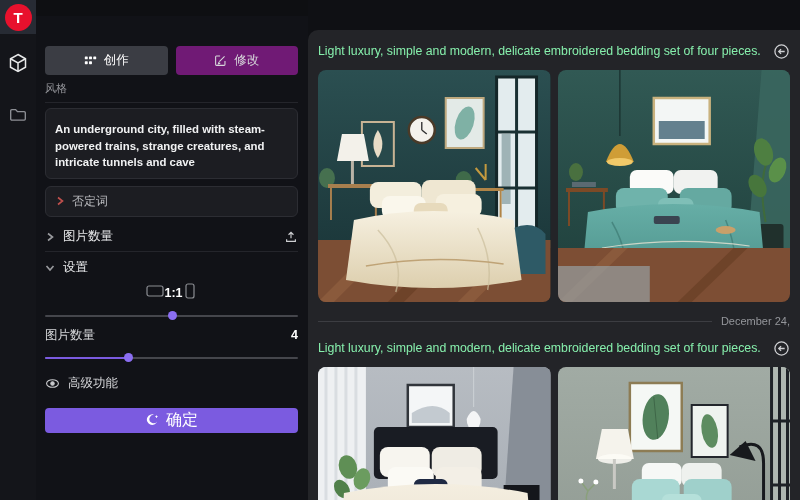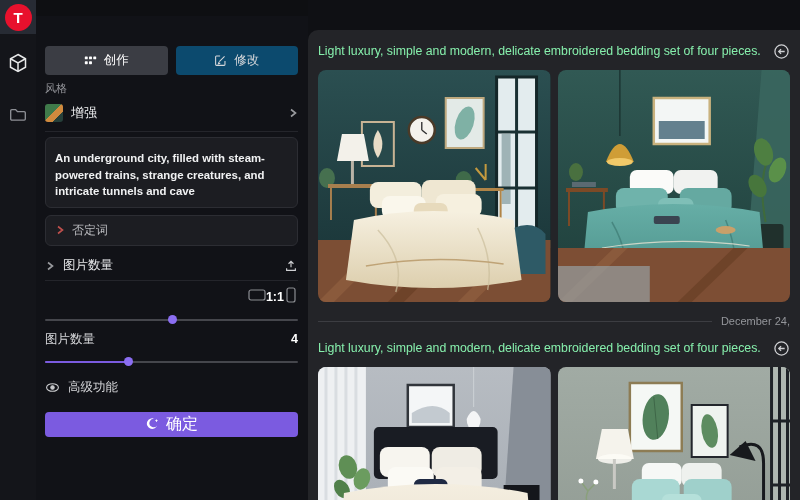--- a/index.html
+++ b/index.html
@@ -13,21 +13,21 @@
   .logo { width:27px; height:27px; border-radius:50%; background:var(--logo,#e8112d);
     color:#fff; font-weight:bold; font-size:15px; display:flex; align-items:center; justify-content:center; }
   .rail-ico { width:36px; height:34px; display:flex; align-items:center; justify-content:center; color:#e8e9ea; }
   .rail-ico.dim { color:#8d8f95; }
   .rail-ico svg { display:block; }
 
   
   .panel { position:absolute; left:36px; top:16px; width:272px; height:500px; background:#111217; padding:30px 10px 12px 9px; }
   .tabs { display:flex; gap:8px; height:29px; }
   .tab { flex:1; display:flex; align-items:center; justify-content:center; gap:7px;
-    border-radius:4px; font-size:12.5px; color:#d7d8db; background:#0c4a6e; cursor:pointer; }
+    border-radius:4px; font-size:12.5px; color:#d7d8db; background:#701a75; cursor:pointer; }
   .tab.active { background:#3b3d44; color:#fff; }
   .tab svg { display:block; }
   .mini-label { margin-top:6px; font-size:11px; color:#94959a; }
   .style-row { margin-top:4px; height:25px; display:flex; align-items:center; gap:8px; cursor:pointer; }
   .thumb { width:18px; height:18px; border-radius:3px;
     background:linear-gradient(135deg,#3f7a4a 0 45%,#d08a3e 45% 70%,#26403a 70%); }
   .style-name { font-size:13px; color:#f0f1f2; flex:1; }
   .chev { color:#9a9b9f; display:flex; }
   .divider { height:1px; background:#24252b; margin-top:6px; }
 
@@ -36,21 +36,21 @@
   .prompt-text { margin-top:5px; font-size:11.4px; line-height:1.45; font-weight:bold; color:#f1f2f3; }
   .card.slim { margin-top:7px; padding:6px 9px; }
   .neg-label { color:#b9babe; font-size:12px; }
 
   .row { display:flex; align-items:center; gap:8px; }
   .upload-row { margin-top:9px; height:22px; cursor:pointer; }
   .upload-row .lbl { flex:1; font-size:12.5px; color:#e7e8ea; }
   .settings-head { margin-top:7px; height:18px; cursor:pointer; }
   .settings-head .lbl { font-size:12.5px; color:#e7e8ea; }
 
-  .aspect-row { margin-top:7px; height:18px; display:flex; align-items:center; justify-content:flex-end; color:#8b8d92; }
+  .aspect-row { margin-top:7px; height:18px; display:flex; align-items:center; justify-content:center; color:#8b8d92; }
   .ratio { font-size:12.5px; font-weight:bold; color:#fff; }
   .slider { position:relative; margin-top:9px; height:9px; cursor:pointer; }
   .track { position:absolute; top:4px; left:0; right:0; height:2px; background:#45464c; border-radius:1px; }
   .fill { position:absolute; top:4px; left:0; height:2px; background:var(--accent,#7b5be0); border-radius:1px; }
   .thumb-dot { position:absolute; top:0; width:9px; height:9px; margin-left:-4px; border-radius:50%; background:#8b6ef2; }
   .count-row { margin-top:7px; display:flex; align-items:center; justify-content:space-between; }
   .count-row .lbl { font-size:12.5px; color:#d6d7da; }
   .count-row .val { font-size:12.5px; font-weight:bold; color:#fff; }
   .adv-row { margin-top:13px; height:18px; color:#d6d7da; cursor:pointer; }
   .adv-row .lbl { font-size:12.5px; }
@@ -110,29 +110,20 @@
       <div class="tab">
         <svg width="13" height="13" viewBox="0 0 16 16" fill="none" stroke="currentColor" stroke-width="1.3">
           <path d="M13.5,8.5 V13 a1,1 0 0 1 -1,1 H3 a1,1 0 0 1 -1,-1 V3.5 a1,1 0 0 1 1,-1 h4.5"></path>
           <path d="M6.5,9.5 L13,3 M6.2,9.8 l-0.8,2.3 2.3,-0.8"></path>
         </svg>
         <span>修改</span>
       </div>
     </div>
 
     <div class="mini-label">风格</div>
-    <div class="style-row">
-      <div class="thumb"></div>
-      <div class="style-name">增强</div>
-      <span class="chev">
-        <svg width="10" height="10" viewBox="0 0 10 10" fill="none" stroke="currentColor" stroke-width="1.6">
-            <path d="M3,1.5 L7.5,5 L3,8.5"></path>
-          </svg>
-      </span>
-    </div>
     <div class="divider"></div>
 
     <div class="card">
       <div class="prompt-text">An underground city, filled with steam-powered trains, strange creatures, and intricate tunnels and cave</div>
     </div>
 
     <div class="card slim card-head">
       <span class="chev" style="color:var(--neg-chev,#c0504d)">
         <svg width="10" height="10" viewBox="0 0 10 10" fill="none" stroke="currentColor" stroke-width="1.6">
             <path d="M3,1.5 L7.5,5 L3,8.5"></path>
@@ -150,20 +141,28 @@
       <span class="lbl">图片数量</span>
       <span class="chev" style="color:#cfd0d3">
         <svg width="14" height="14" viewBox="0 0 16 16" fill="none" stroke="currentColor" stroke-width="1.3">
           <path d="M3,10.5 V13 h10 V10.5"></path>
             <path d="M8,2.8 V9.5 M5.2,5.4 L8,2.6 L10.8,5.4"></path>
         </svg>
       </span>
     </div>
     <div class="divider" style="margin-top:3px"></div>
 
+    <div class="row settings-head">
+      <span class="chev">
+        <svg width="10" height="10" viewBox="0 0 10 10" fill="none" stroke="currentColor" stroke-width="1.6">
+            <path d="M1.5,3 L5,7 L8.5,3"></path>
+          </svg>
+      </span>
+      <span class="lbl">设置</span>
+    </div>
 
     <div class="aspect-row">
       <span>
         <svg width="18" height="14" viewBox="0 0 18 14" fill="none" stroke="currentColor" stroke-width="1.2">
             <rect x="1" y="2" width="16" height="10" rx="2"></rect>
           </svg>
       </span>
       <span class="ratio">1:1</span>
       <span>
         <svg width="14" height="16" viewBox="0 0 14 16" fill="none" stroke="currentColor" stroke-width="1.2">

